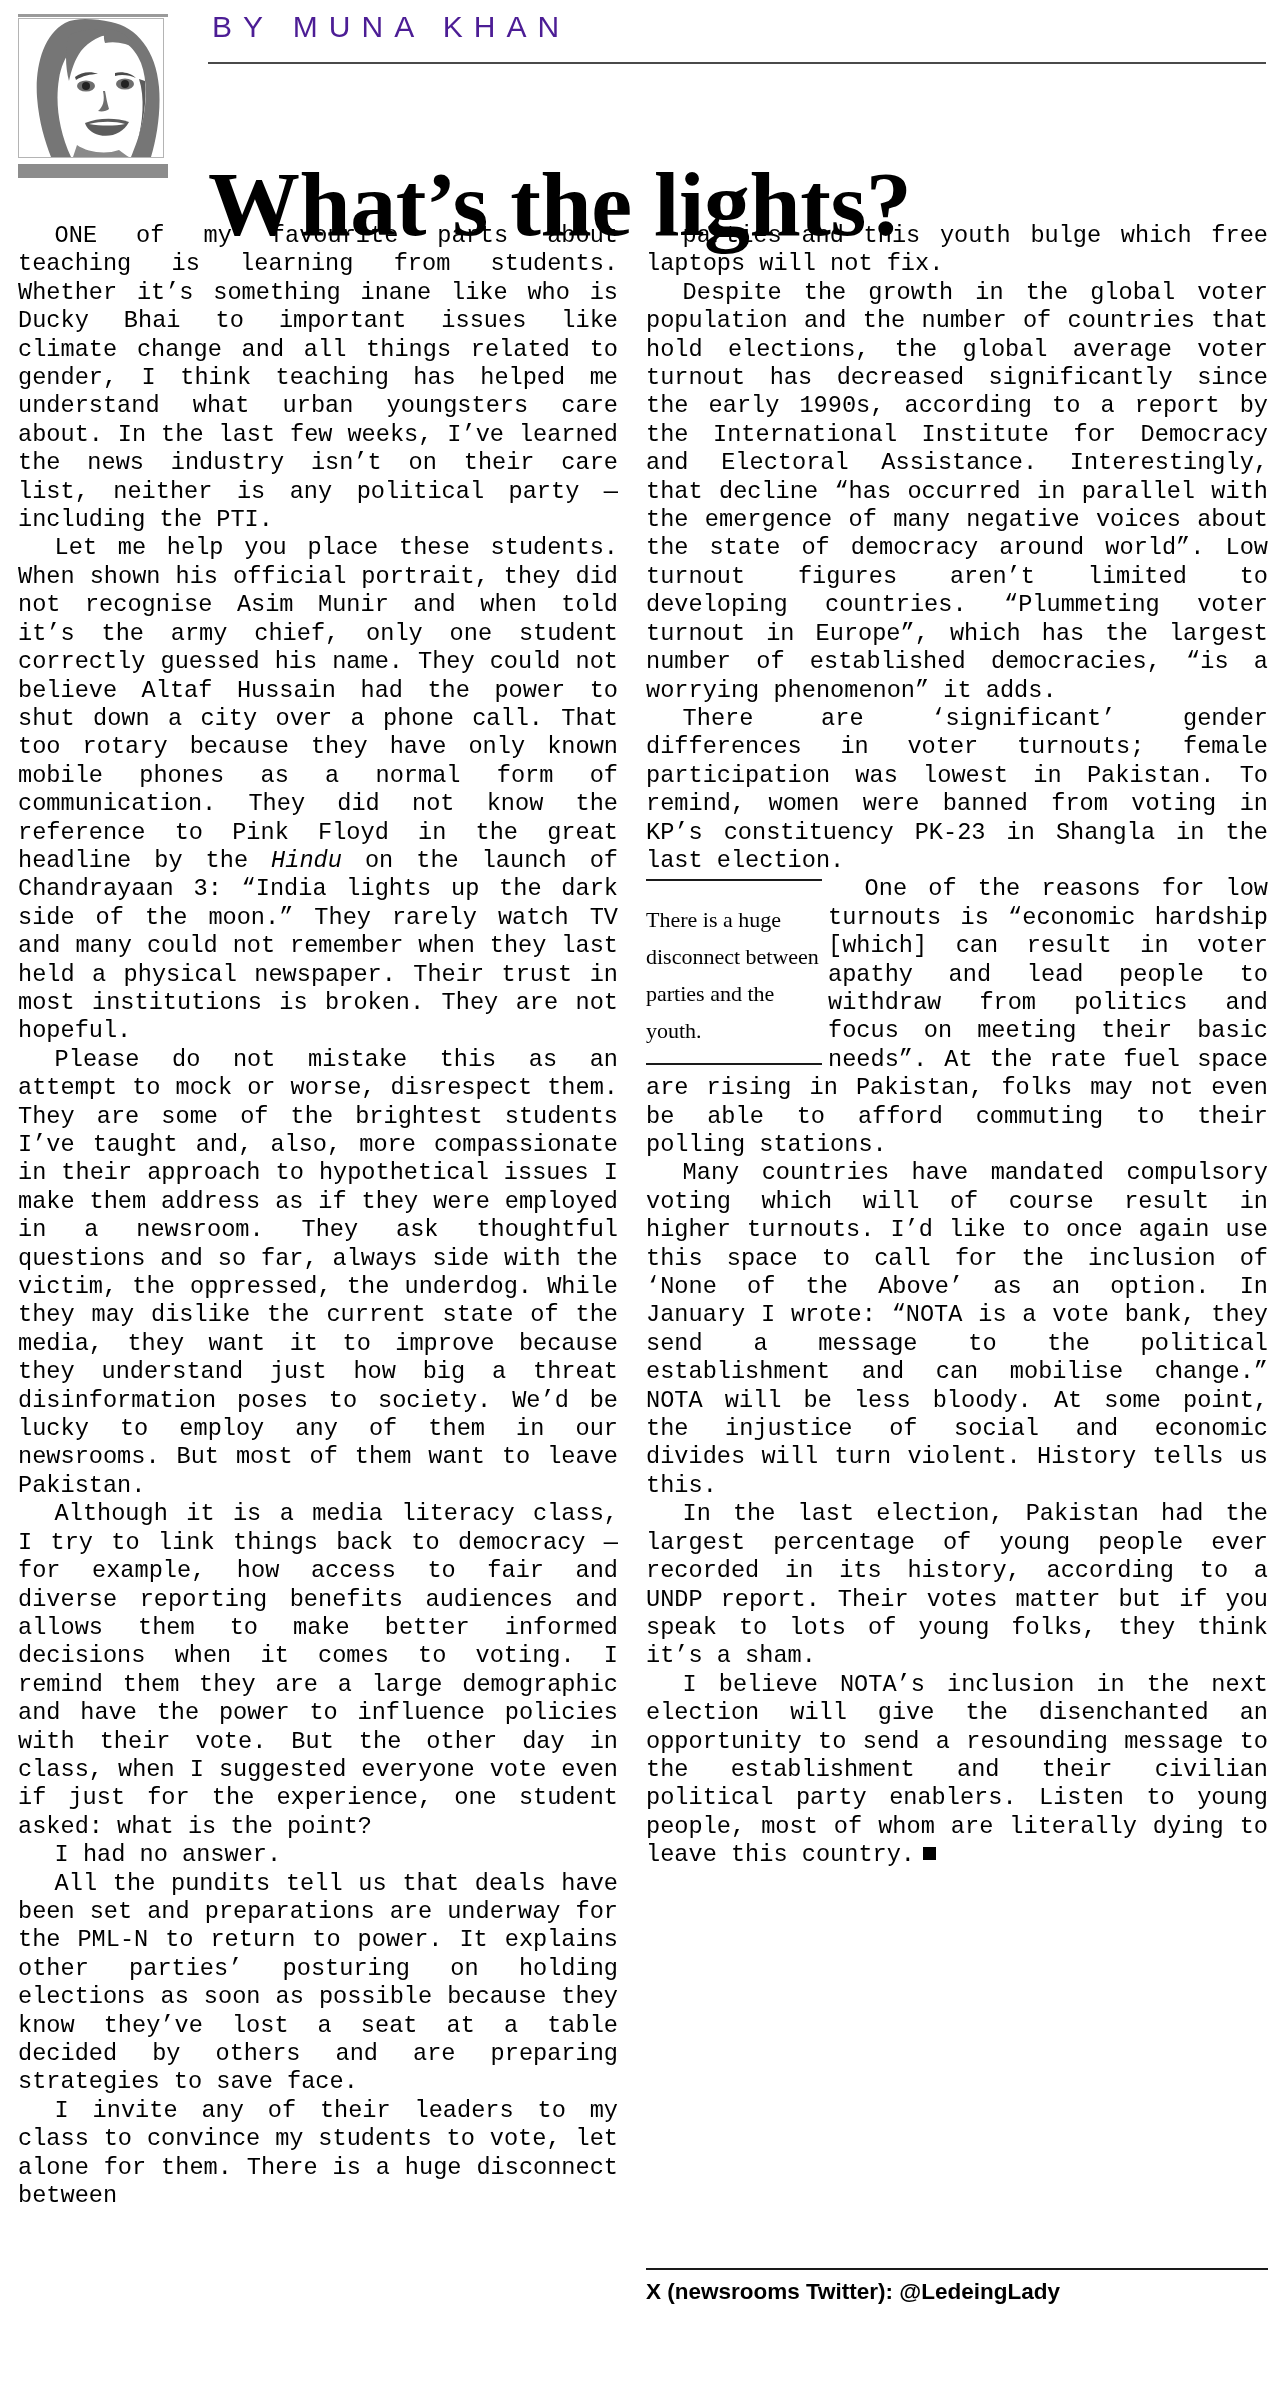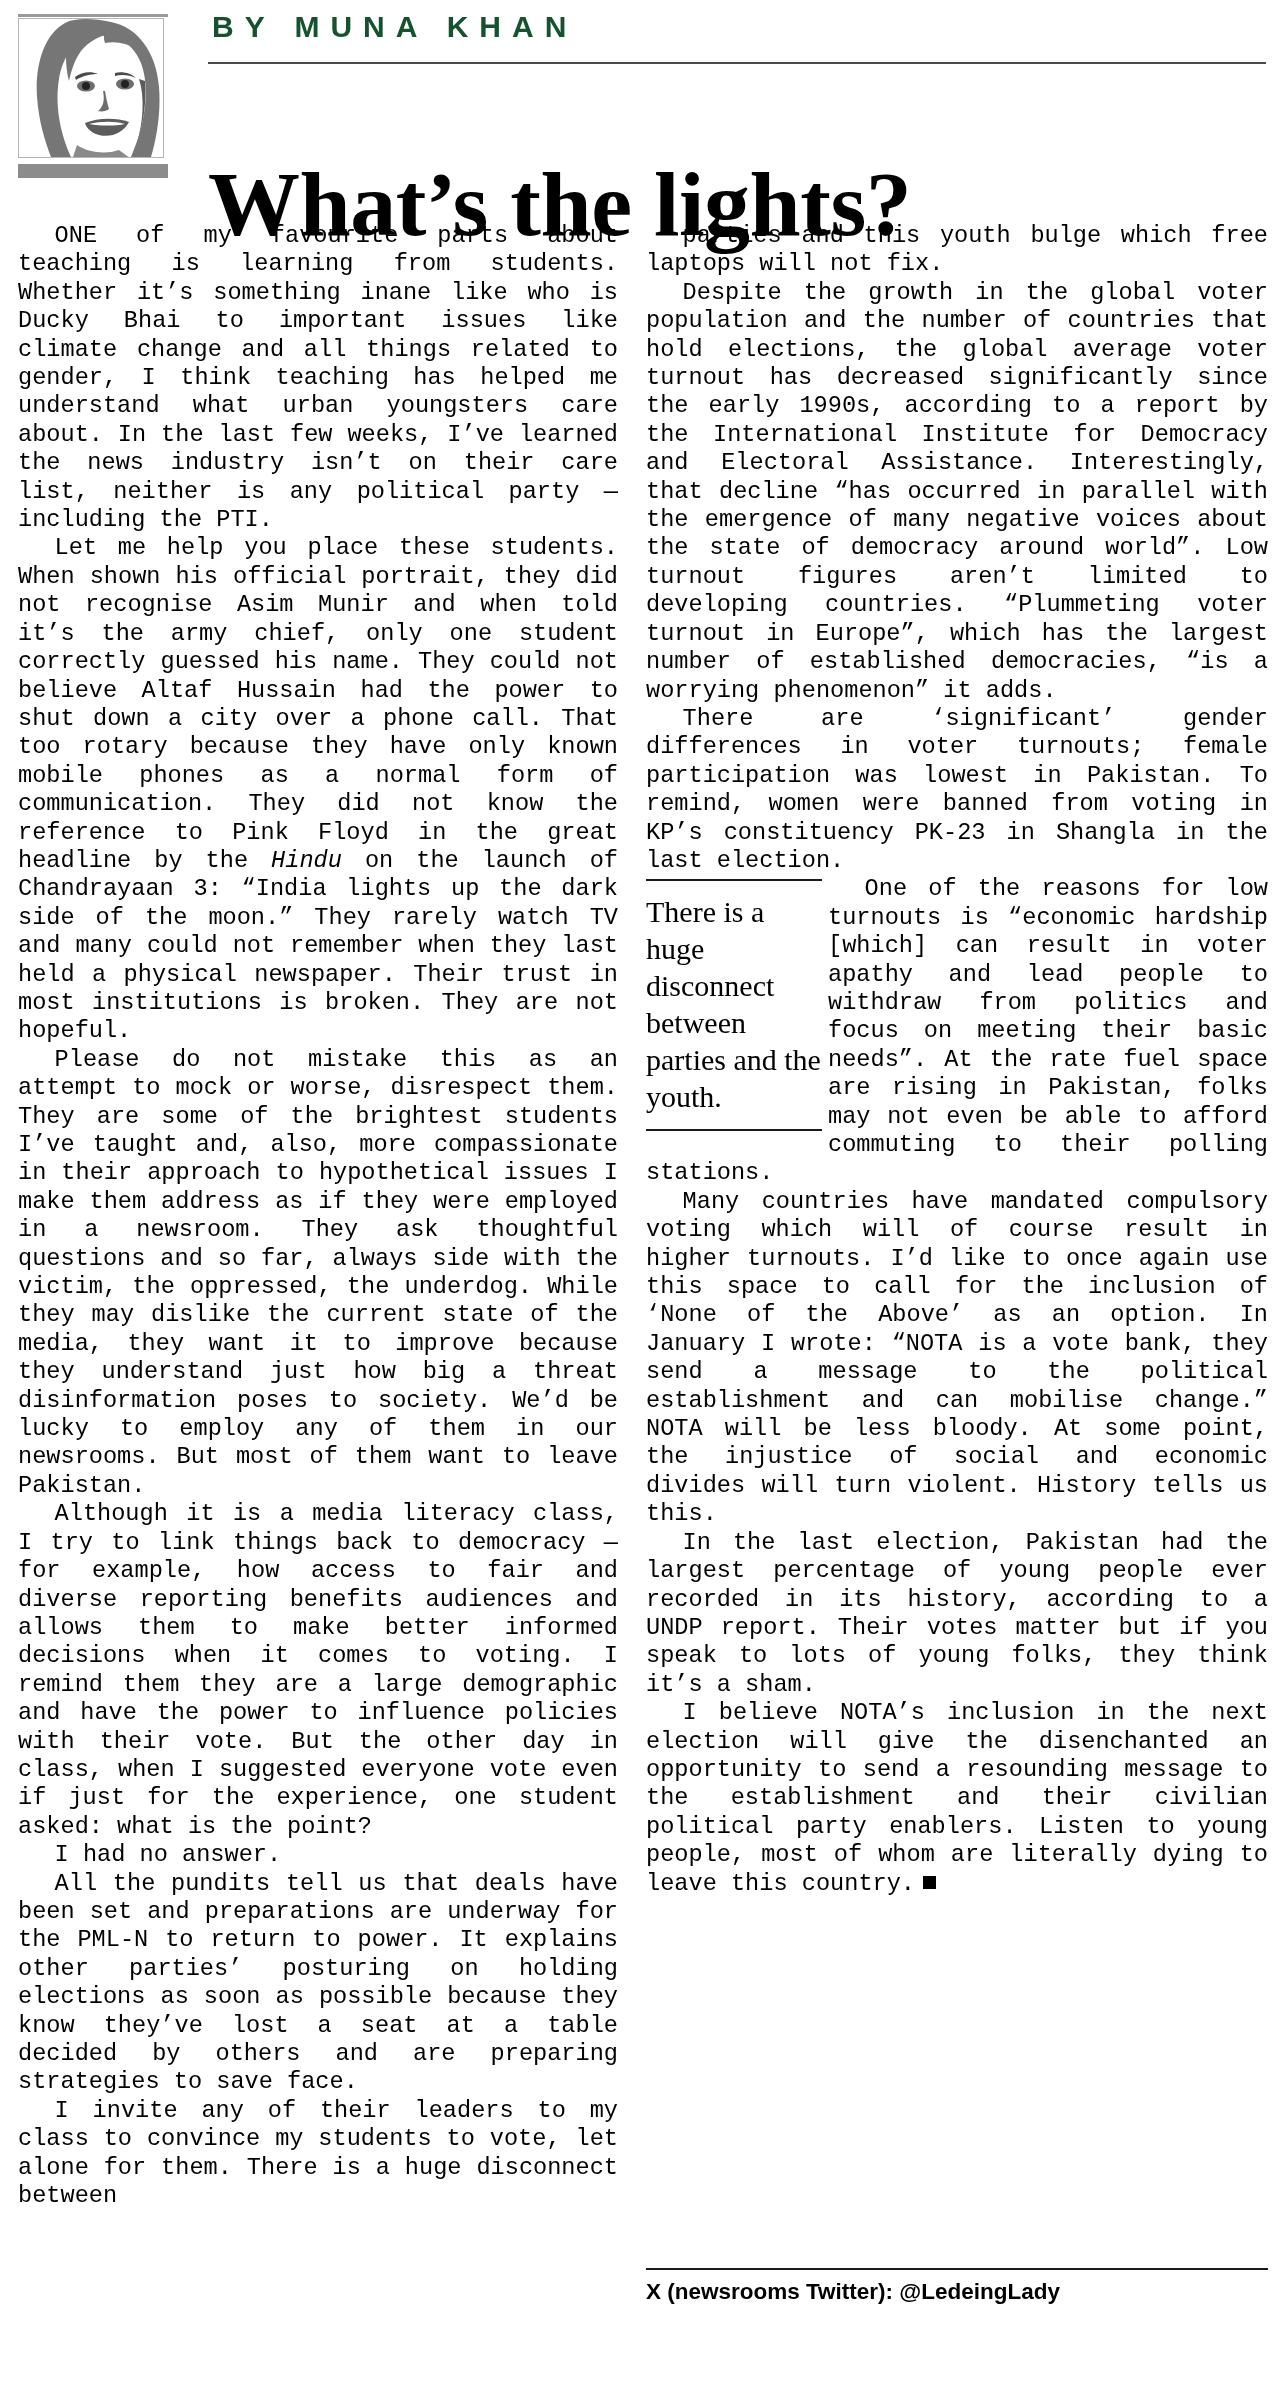--- a/index.html
+++ b/index.html
@@ -60,22 +60,22 @@
   .byline-zone {
     position: absolute;
     left: 190px;
     right: 0;
     top: 10px;
   }
   .byline {
     font-family: "Liberation Sans", "DejaVu Sans", sans-serif;
     font-size: 30px;
     letter-spacing: 11px;
-    color: #14532d;
-    font-weight: 700;
+    color: #4c1d95;
+    font-weight: 400;
     padding-left: 4px;
     white-space: nowrap;
   }
   .byline-rule {
     margin-top: 18px;
     height: 2px;
     background: #4a4a4a;
     width: 100%;
   }
   .headline {
@@ -124,23 +124,23 @@
     shape-outside: content-box;
   }
   .pq-rule {
     height: 2px;
     background: #1a1a1a;
     width: 176px;
   }
   .pq-rule.bottom { margin-top: 8px; }
   .pq-text {
     font-family: "Liberation Serif", "DejaVu Serif", serif;
-    font-size: 30px;
+    font-size: 22px;
     line-height: 37px;
-    padding: 12px 0 6px 0;
+    padding: 20px 0 6px 0;
     text-align: left;
     text-indent: 0;
     word-spacing: normal;
   }
 
   
   .endmark {
     display: inline-block;
     width: 13px;
     height: 13px;

